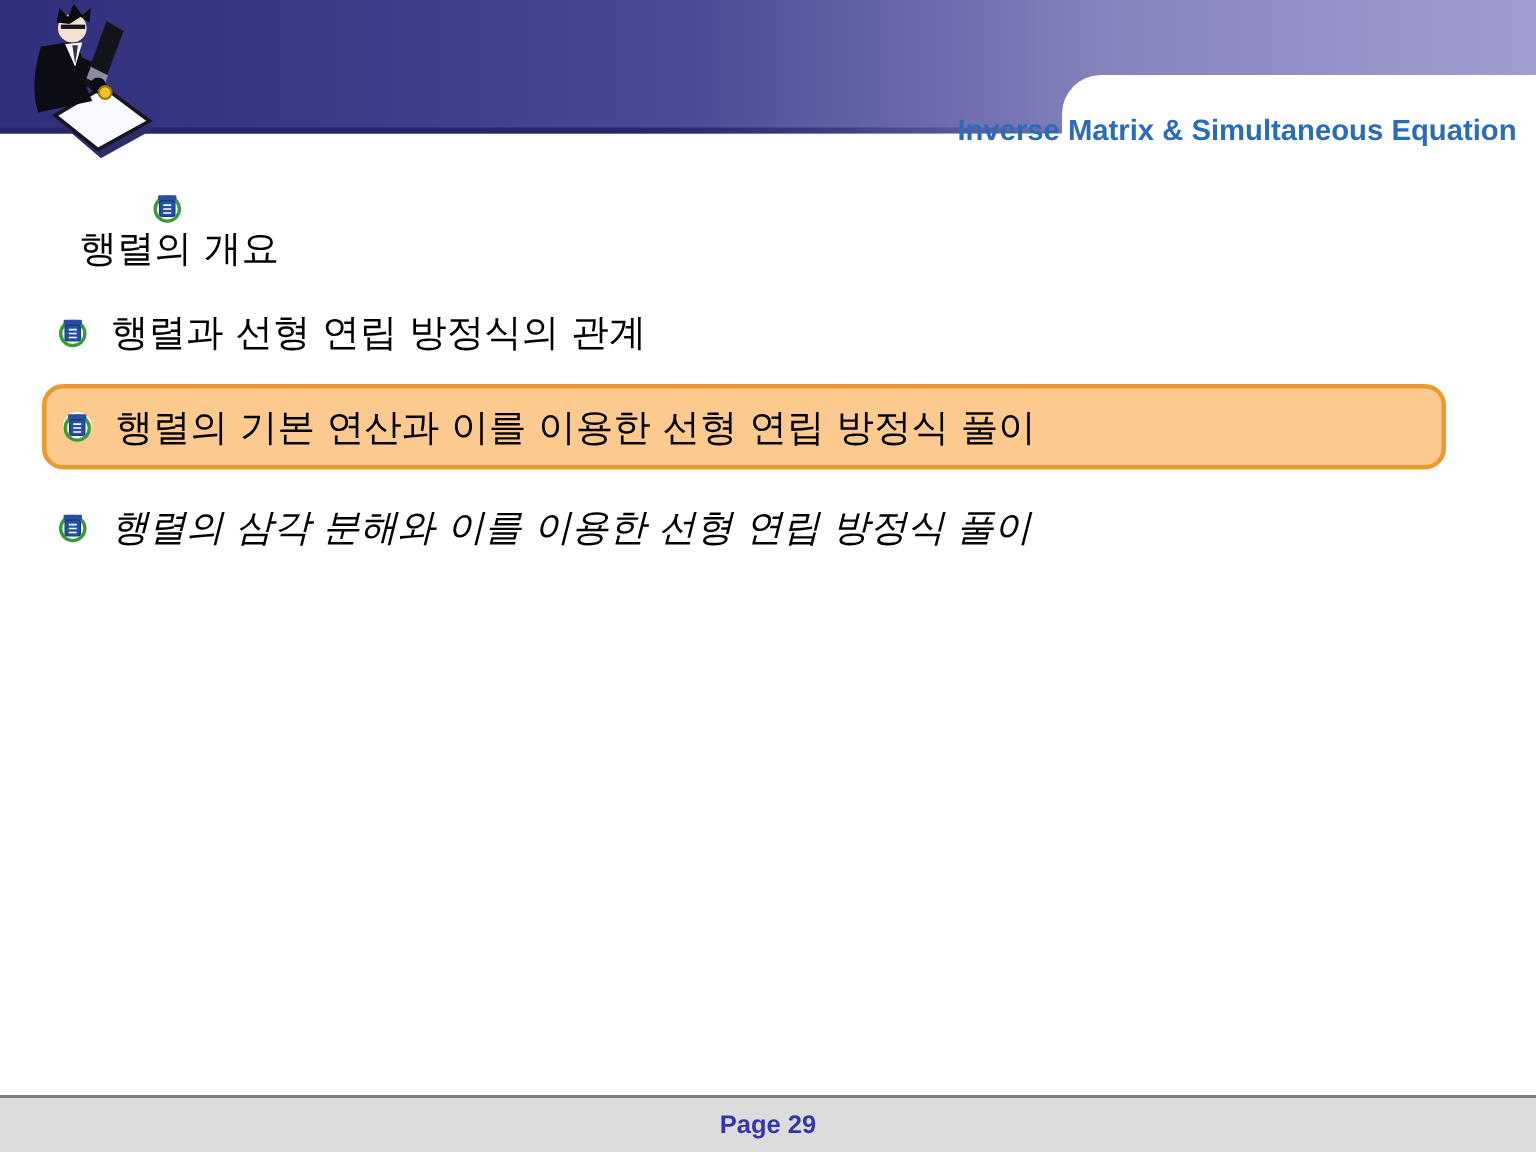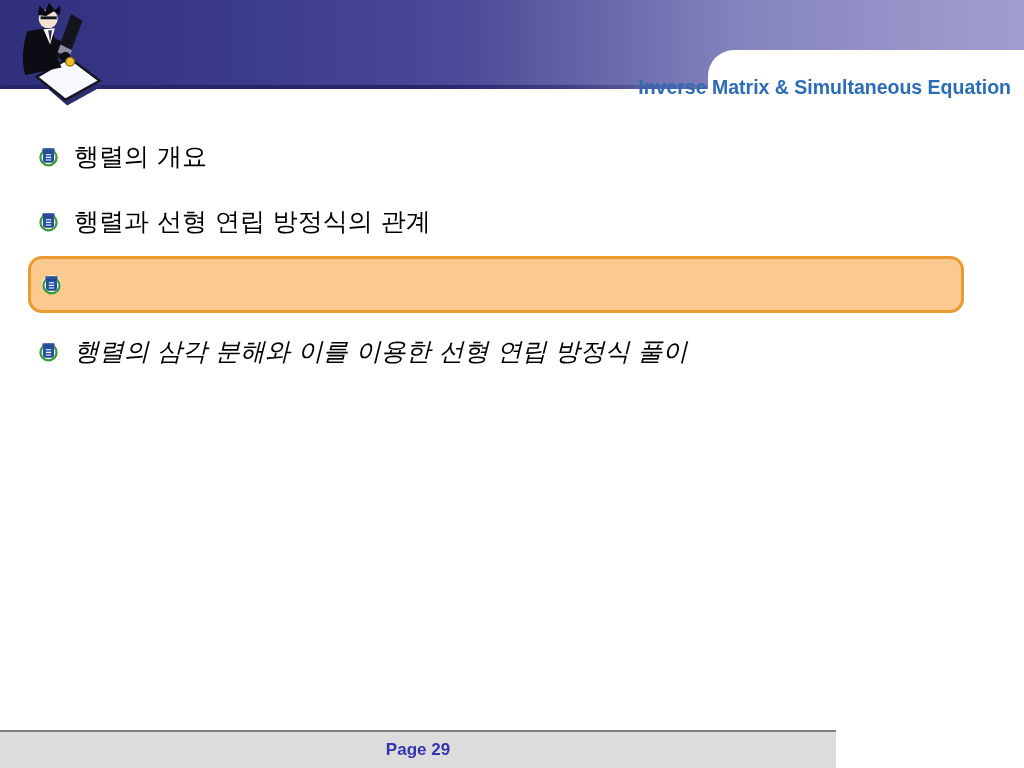--- a/index.html
+++ b/index.html
@@ -39,32 +39,32 @@
   
   .subtitle{
     position:absolute;top:56px;right:13px;z-index:5;
     color:#2b6cb7;font-size:19.5px;font-weight:bold;white-space:nowrap;margin-top:20px;
   }
   
   .row{
     position:absolute;left:28px;height:57px;display:flex;align-items:center;
     padding-left:10px;box-sizing:border-box;z-index:2;
   }
-  .row-1{top:128px;}
+  .row-1{top:128px;flex-direction:column;}
   .row-2{top:193px;}
   .row-3{top:256px;width:936px;background:#fcca8e;border:3px solid #ec9a2f;border-radius:14px;}
   .row-4{top:323px;font-style:italic;}
   .emblem{width:21px;height:21px;flex:0 0 21px;}
   .btext{
     margin-left:15px;color:#000000;font-size:25px;
     font-family:"DejaVu Serif","Liberation Serif",serif;white-space:nowrap;
   }
   
   .footer{
-    position:absolute;left:0;bottom:0;width:836px;height:36px;z-index:2;
+    position:absolute;left:0;bottom:0;width:1024px;height:36px;z-index:2;
     background:#dcdcdc;border-top:2px solid #7d7d7d;
     display:flex;align-items:center;justify-content:center;
   }
   .page-label{color:#3434ae;font-size:17px;font-weight:bold;}
 </style>
 </head>
 <body>
 
 <div class="slide">
 
@@ -126,20 +126,21 @@
     </div>
 
     <div class="row row-3">
       <svg class="emblem" viewBox="0 0 24 24">
         <circle cx="12" cy="12" r="11" fill="#ffffff"></circle>
         <circle cx="12" cy="13" r="9.2" fill="none" stroke="#3a9a3a" stroke-width="2.6"></circle>
         <rect x="5" y="2.5" width="14" height="4" rx="1" fill="#2a4fa0"></rect>
         <rect x="6.2" y="6.5" width="11.6" height="12" rx="2" fill="#2451a8" stroke="#173a7e" stroke-width="1"></rect>
         <path d="M9,10 h6 M9,13 h6 M9,16 h6" stroke="#ffffff" stroke-width="1.2"></path>
       </svg>
+      <span class="btext">행렬의 기본 연산과 이를 이용한 선형 연립 방정식 풀이</span>
     </div>
 
     <div class="row row-4">
       <svg class="emblem" viewBox="0 0 24 24">
         <circle cx="12" cy="12" r="11" fill="#ffffff"></circle>
         <circle cx="12" cy="13" r="9.2" fill="none" stroke="#3a9a3a" stroke-width="2.6"></circle>
         <rect x="5" y="2.5" width="14" height="4" rx="1" fill="#2a4fa0"></rect>
         <rect x="6.2" y="6.5" width="11.6" height="12" rx="2" fill="#2451a8" stroke="#173a7e" stroke-width="1"></rect>
         <path d="M9,10 h6 M9,13 h6 M9,16 h6" stroke="#ffffff" stroke-width="1.2"></path>
       </svg>

